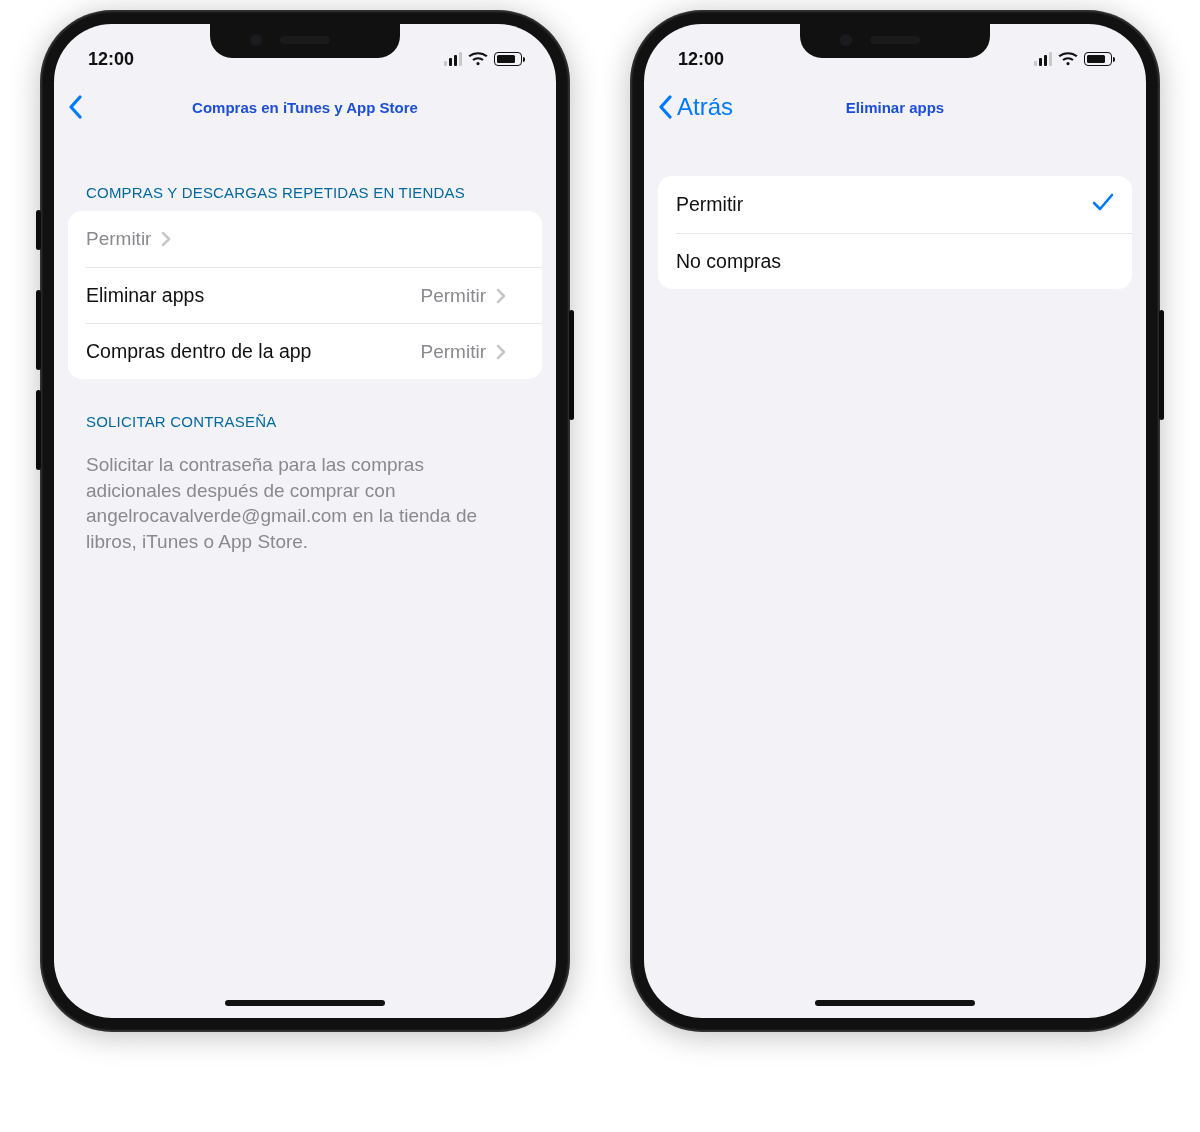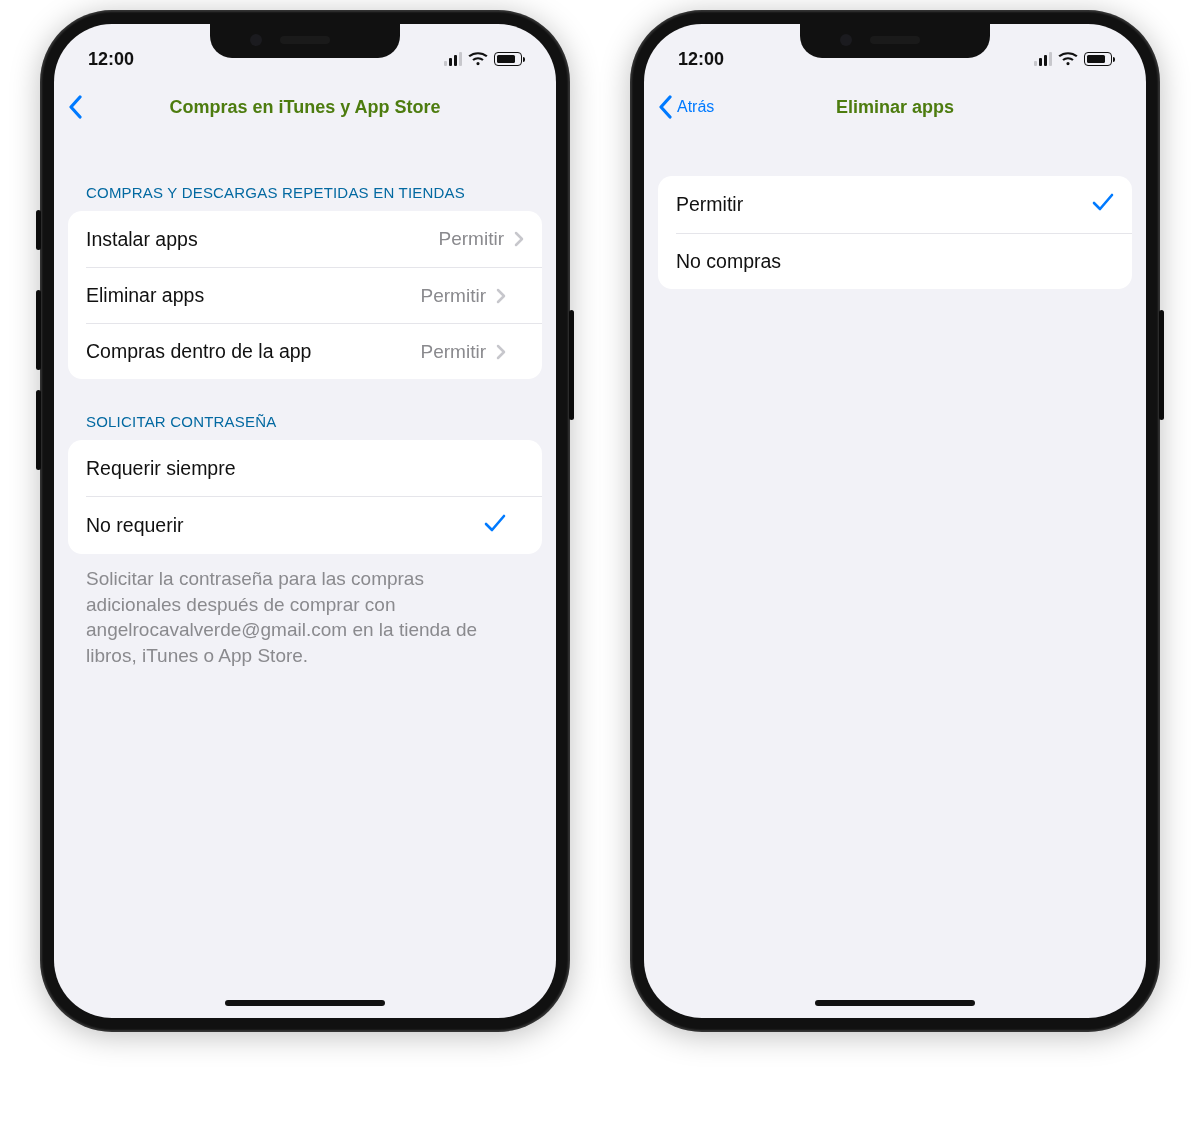--- a/index.html
+++ b/index.html
@@ -94,25 +94,25 @@
   .battery .lvl{ width:80%; height:100%; background:#111; border-radius:1.5px;}
   .nav-bar{
     display:flex; align-items:center; justify-content:center;
     position:relative;
     height:58px;
     padding:0 16px;
   }
   .nav-back{
     position:absolute; left:14px; top:50%; transform:translateY(-50%);
     display:flex; align-items:center; gap:4px;
-    color:#007aff; font-size:16px;
+    color:#007aff; font-size:24px;
   }
   .nav-back svg{ display:block; }
   .nav-title{
-    font-size:18px; font-weight:600; color:#4d7c0f; text-align:left;
+    font-size:15px; font-weight:600; color:#1d4ed8; text-align:left;
     max-width: 360px;
   }
   .content{ padding: 0 14px; }
   .section-header{
     color:#0369a1; font-size:15px; letter-spacing:0.2px;
     padding: 34px 18px 10px 18px;
     text-transform: uppercase;
   }
   .section-header.first{ padding-top: 48px;}
   .group{
@@ -178,21 +178,20 @@
         <span></span>
       </div>
       <div class="nav-title">Compras en iTunes y App Store</div>
     </div>
 
     <div class="content">
       <div class="section-header first">COMPRAS Y DESCARGAS REPETIDAS EN TIENDAS</div>
       <div class="group">
 
         <div class="row">
-          <span class="row-label">Instalar apps</span>
           <span class="row-trail">
             <span>Permitir</span>
             <span class="chevron">
               <svg width="10" height="16" viewBox="0 0 10 16">
                   <path d="M2 2l6 6-6 6" stroke="#c7c7cc" stroke-width="2.5" fill="none" stroke-linecap="round" stroke-linejoin="round"></path>
                 </svg>
             </span>
           </span>
         </div>
 
@@ -216,38 +215,20 @@
               <svg width="10" height="16" viewBox="0 0 10 16">
                   <path d="M2 2l6 6-6 6" stroke="#c7c7cc" stroke-width="2.5" fill="none" stroke-linecap="round" stroke-linejoin="round"></path>
                 </svg>
             </span>
           </span>
         </div>
 
       </div>
 
       <div class="section-header">SOLICITAR CONTRASEÑA</div>
-      <div class="group">
-
-        <div class="row">
-          <span class="row-label">Requerir siempre</span>
-        </div>
-
-        <div class="row">
-          <span class="row-label">No requerir</span>
-          <span class="row-trail check" style="padding-right:18px;">
-            <span>
-              <svg width="22" height="20" viewBox="0 0 22 20">
-                  <path d="M2 11l6 6L20 3" stroke="#007aff" stroke-width="2.6" fill="none" stroke-linecap="round" stroke-linejoin="round"></path>
-                </svg>
-            </span>
-          </span>
-        </div>
-
-      </div>
 
       <div class="footnote">Solicitar la contraseña para las compras adicionales después de comprar con angelrocavalverde@gmail.com en la tienda de libros, iTunes o App Store.</div>
     </div>
 
     <div class="home-indicator"></div>
   </div>
 </div>
 
 <div class="phone">
   <div class="rbtn"></div>

